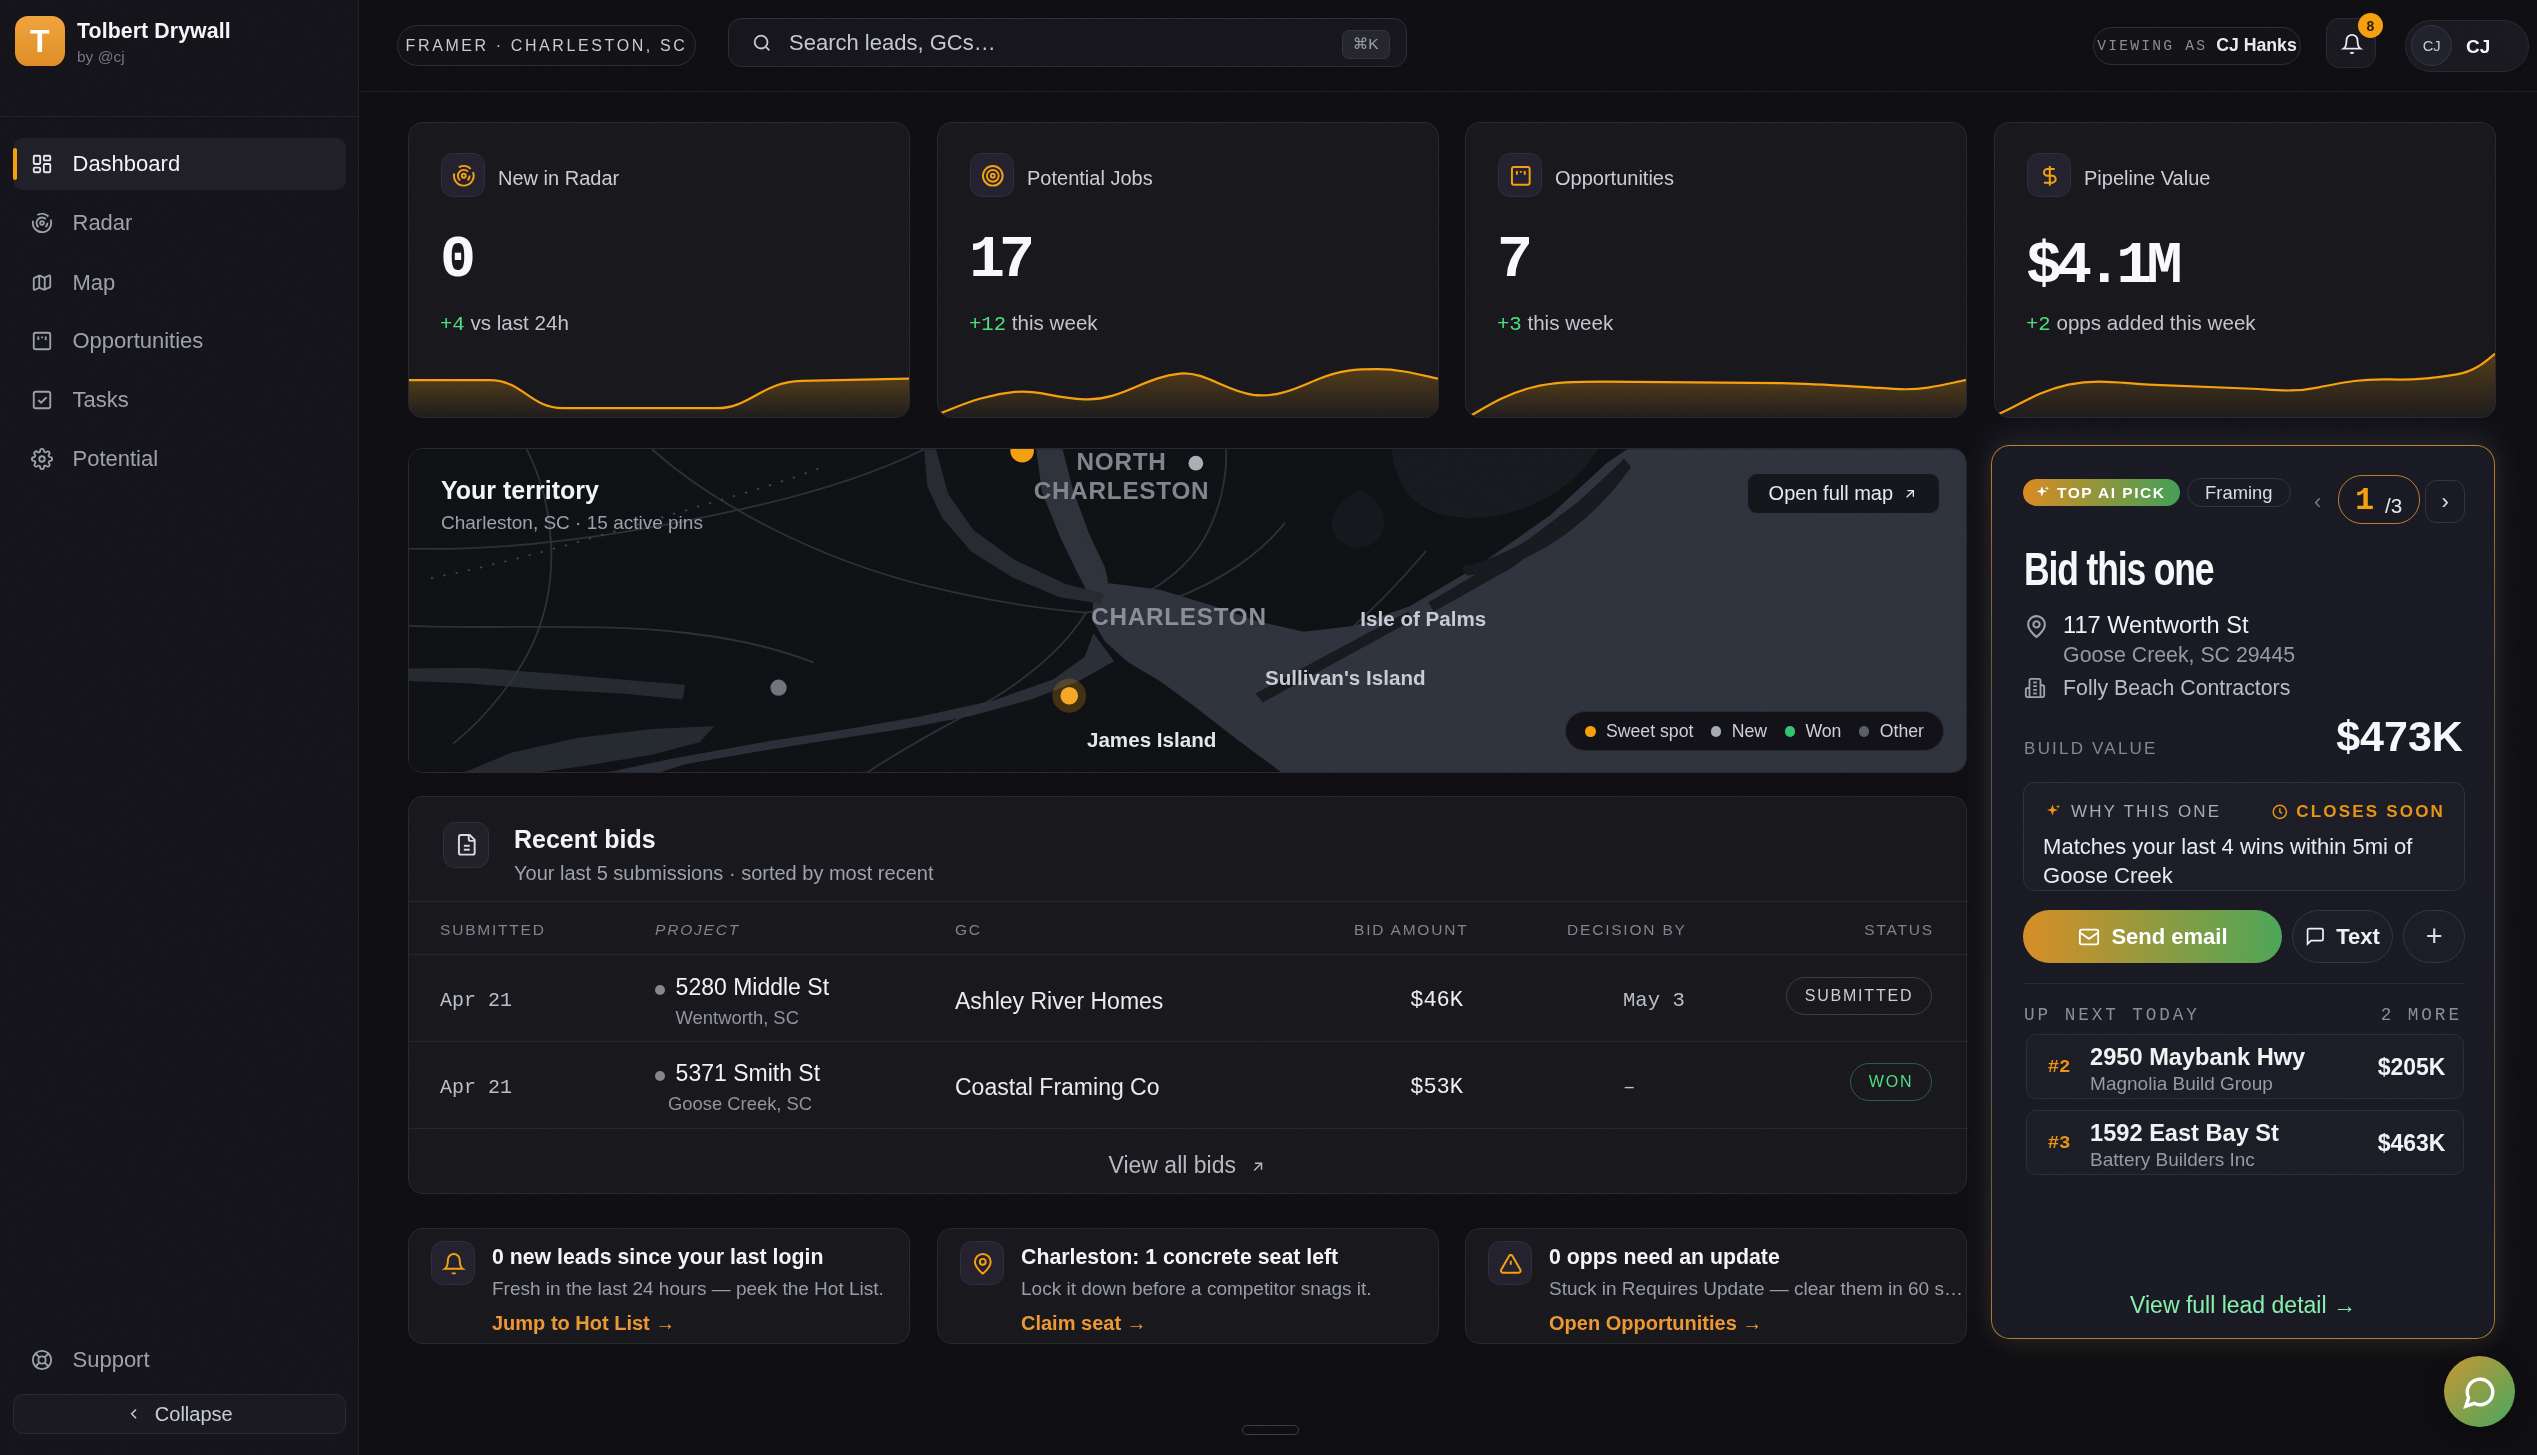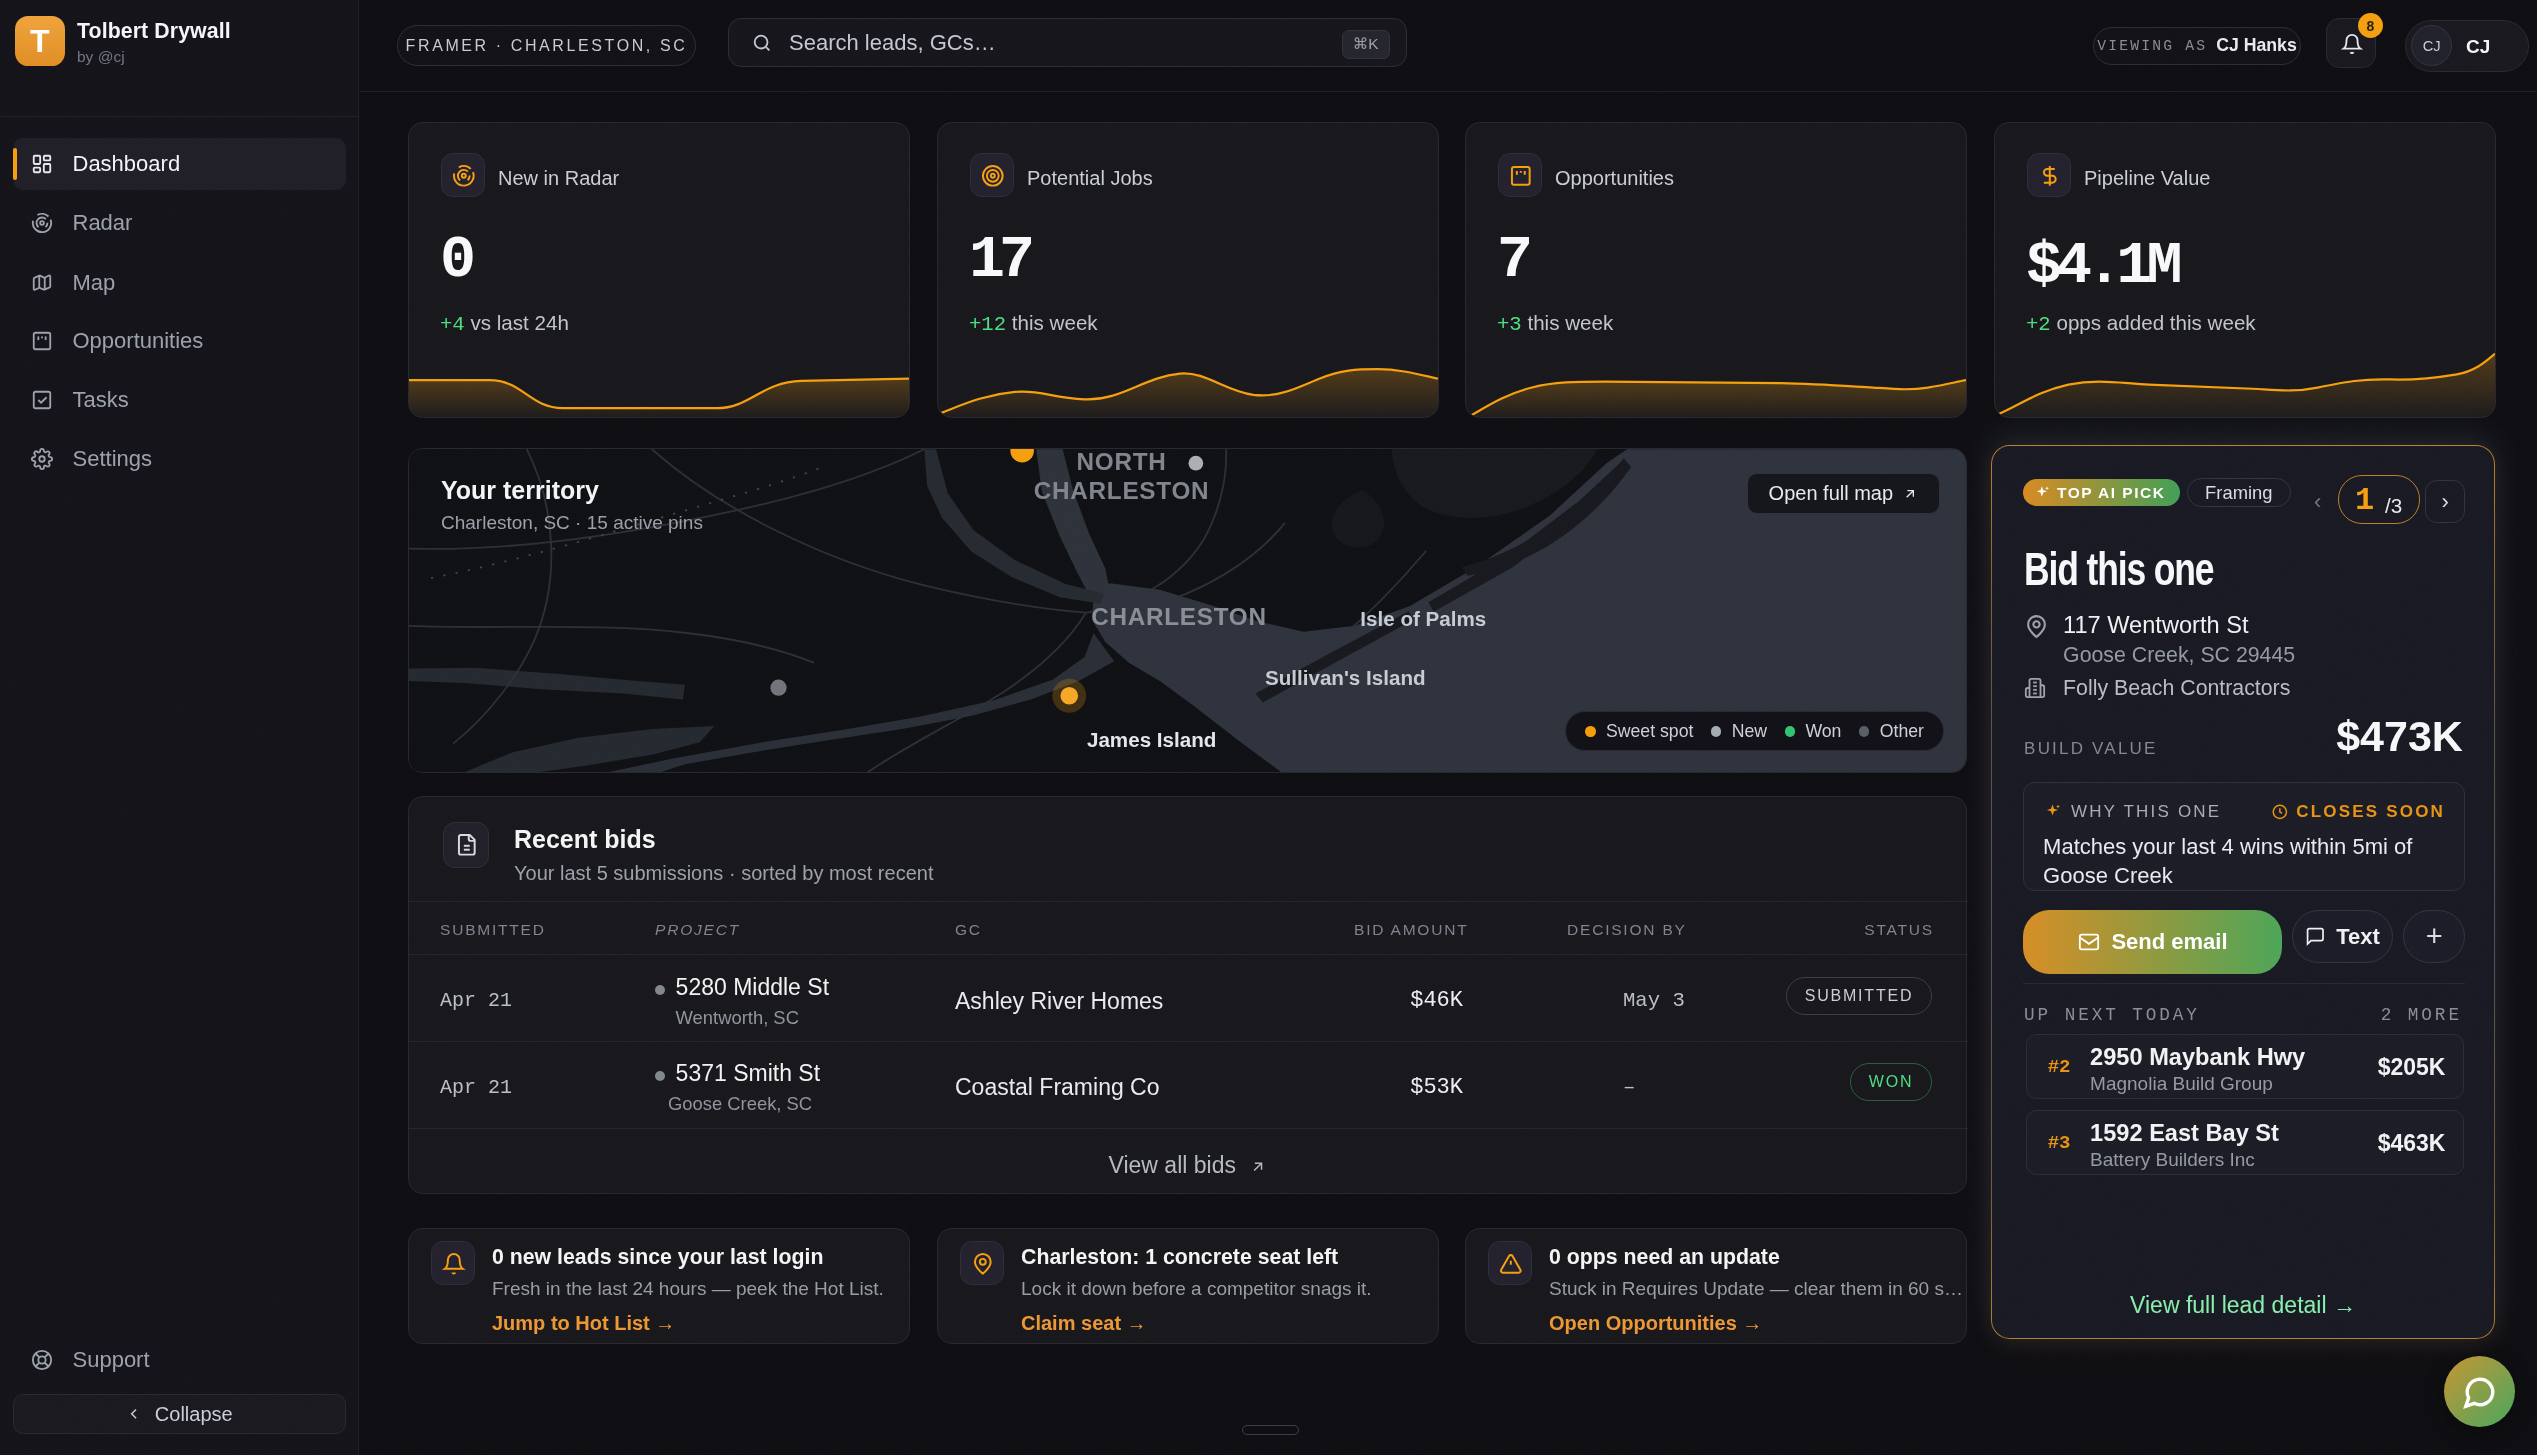--- a/index.html
+++ b/index.html
@@ -102,21 +102,21 @@
   .addr-ic { position:absolute; left:32px; color:#9ba0a9; }
   #addr1 { position:absolute; left:71px; top:166px; color:#eef0f2; font-size:23.6px; }
   #addr2 { position:absolute; left:71px; top:197px; color:#9299a3; font-size:21.3px; }
   #gcline { position:absolute; left:71px; top:230px; color:#b7bcc4; font-size:21.3px; }
   #bvlab { position:absolute; left:32px; top:293px; color:#80858f; font-size:17px; letter-spacing:2.2px; }
   #bvval { position:absolute; right:31px; top:266px; color:#f6f7f9; font-size:43px; font-weight:bold; }
   #whybox { position:absolute; left:31px; top:336px; width:442px; height:109px; border:0.7px solid #2d2d3b; border-radius:11.8px; background:rgba(255,255,255,0.015); }
   #whybox .h1 { position:absolute; left:19px; top:19px; color:#a6abb4; font-size:17px; letter-spacing:2.2px; }
   #whybox .h2 { position:absolute; right:19px; top:19px; color:#e8920f; font-size:17px; letter-spacing:2.2px; font-weight:bold;}
   #whybox .tx { position:absolute; left:19px; top:49px; width:416px; color:#e8eaee; font-size:22px; line-height:29px; }
-  #sendmail { position:absolute; left:31px; top:464px; width:259px; height:64px; border-radius:26.5px; background:linear-gradient(90deg,#d68c22,#4aa455); color:#fff; font-size:22px; font-weight:bold; display:flex; align-items:center; justify-content:center; gap:11.8px; }
+  #sendmail { position:absolute; left:31px; top:464px; width:259px; height:53px; border-radius:26.5px; background:linear-gradient(90deg,#d68c22,#4aa455); color:#fff; font-size:22px; font-weight:bold; display:flex; align-items:center; justify-content:center; gap:11.8px; }
   #textbtn { position:absolute; left:300px; top:464px; width:101px; height:53px; border-radius:26.5px; border:0.7px solid #32323e; background:#191925; color:#eef0f2; font-size:22px; font-weight:bold; display:flex; align-items:center; justify-content:center; gap:10.3px; }
   #plusbtn { position:absolute; left:411px; top:464px; width:62px; height:53px; border-radius:26.5px; border:0.7px solid #32323e; background:#191925; color:#d9dce1; font-size:29px; display:flex; align-items:center; justify-content:center; font-weight:300;}
   #pdiv { position:absolute; left:31px; top:537px; width:442px; height:0.7px; background:#26262f; }
   #upnext { position:absolute; left:32px; top:559px; color:#878c96; font-size:17.7px; letter-spacing:2.9px; font-family:"Liberation Mono",monospace;}
   #more2 { position:absolute; right:32px; top:559px; color:#878c96; font-size:17.7px; letter-spacing:2.9px; font-family:"Liberation Mono",monospace;}
   .upitem { position:absolute; left:34px; width:438px; height:65px; border:0.7px solid #2a2a37; border-radius:10.3px; background:rgba(255,255,255,0.015); }
   .upitem .rank { position:absolute; left:20.6px; top:20.6px; color:#e8920f; font-family:"Liberation Mono",monospace; font-size:19px; font-weight:bold; }
   .upitem .a { position:absolute; left:63px; top:8.8px; color:#f1f2f4; font-size:23.6px; font-weight:bold; }
   .upitem .b { position:absolute; left:63px; top:38px; color:#9299a3; font-size:19px; }
   .upitem .v { position:absolute; right:17.7px; top:19px; color:#f1f2f4; font-size:23px; font-weight:bold; }
@@ -180,21 +180,21 @@
         <path d="M21 5v14a2 2 0 0 1-2 2H5a2 2 0 0 1-2-2V5a2 2 0 0 1 2-2h14a2 2 0 0 1 2 2z"></path>
         <path d="m8 12 3 3 6-6"></path>
       </svg>
     <span>Tasks</span>
   </div>
   <div class="nav-item" style="top:433px;">
     <svg viewBox="0 0 24 24" fill="none" stroke="#9ba0a9" stroke-width="2">
         <circle cx="12" cy="12" r="3"></circle>
         <path d="M19.4 15a1.65 1.65 0 0 0 .33 1.82l.06.06a2 2 0 1 1-2.83 2.83l-.06-.06a1.65 1.65 0 0 0-1.82-.33 1.65 1.65 0 0 0-1 1.51V21a2 2 0 1 1-4 0v-.09A1.65 1.65 0 0 0 9 19.4a1.65 1.65 0 0 0-1.82.33l-.06.06a2 2 0 1 1-2.83-2.83l.06-.06a1.65 1.65 0 0 0 .33-1.82 1.65 1.65 0 0 0-1.51-1H3a2 2 0 1 1 0-4h.09A1.65 1.65 0 0 0 4.6 9a1.65 1.65 0 0 0-.33-1.82l-.06-.06a2 2 0 1 1 2.83-2.83l.06.06a1.65 1.65 0 0 0 1.82.33H9a1.65 1.65 0 0 0 1-1.51V3a2 2 0 1 1 4 0v.09a1.65 1.65 0 0 0 1 1.51 1.65 1.65 0 0 0 1.82-.33l.06-.06a2 2 0 1 1 2.83 2.83l-.06.06a1.65 1.65 0 0 0-.33 1.82V9a1.65 1.65 0 0 0 1.51 1H21a2 2 0 1 1 0 4h-.09a1.65 1.65 0 0 0-1.51 1z"></path>
       </svg>
-    <span>Settings</span>
+    <span>Potential</span>
   </div>
 
   <div class="nav-item" style="top:1334px;">
     <svg viewBox="0 0 24 24" fill="none" stroke="#9ba0a9" stroke-width="2">
         <circle cx="12" cy="12" r="10"></circle>
         <circle cx="12" cy="12" r="4"></circle>
         <path d="m4.93 4.93 4.24 4.24"></path>
         <path d="m14.83 9.17 4.24-4.24"></path>
         <path d="m14.83 14.83 4.24 4.24"></path>
         <path d="m9.17 14.83-4.24 4.24"></path>

